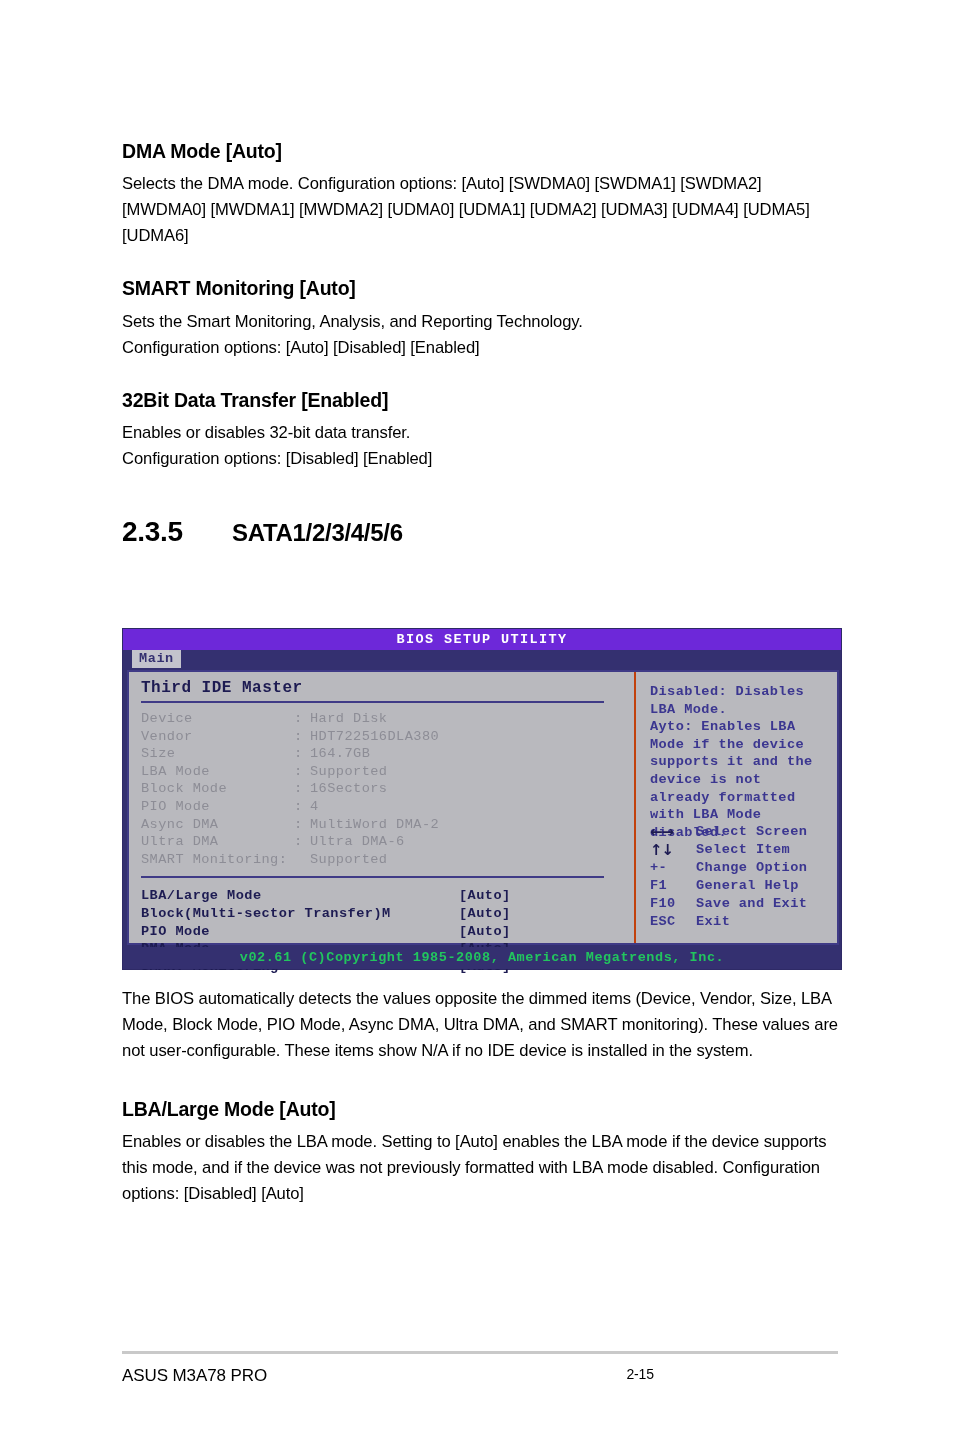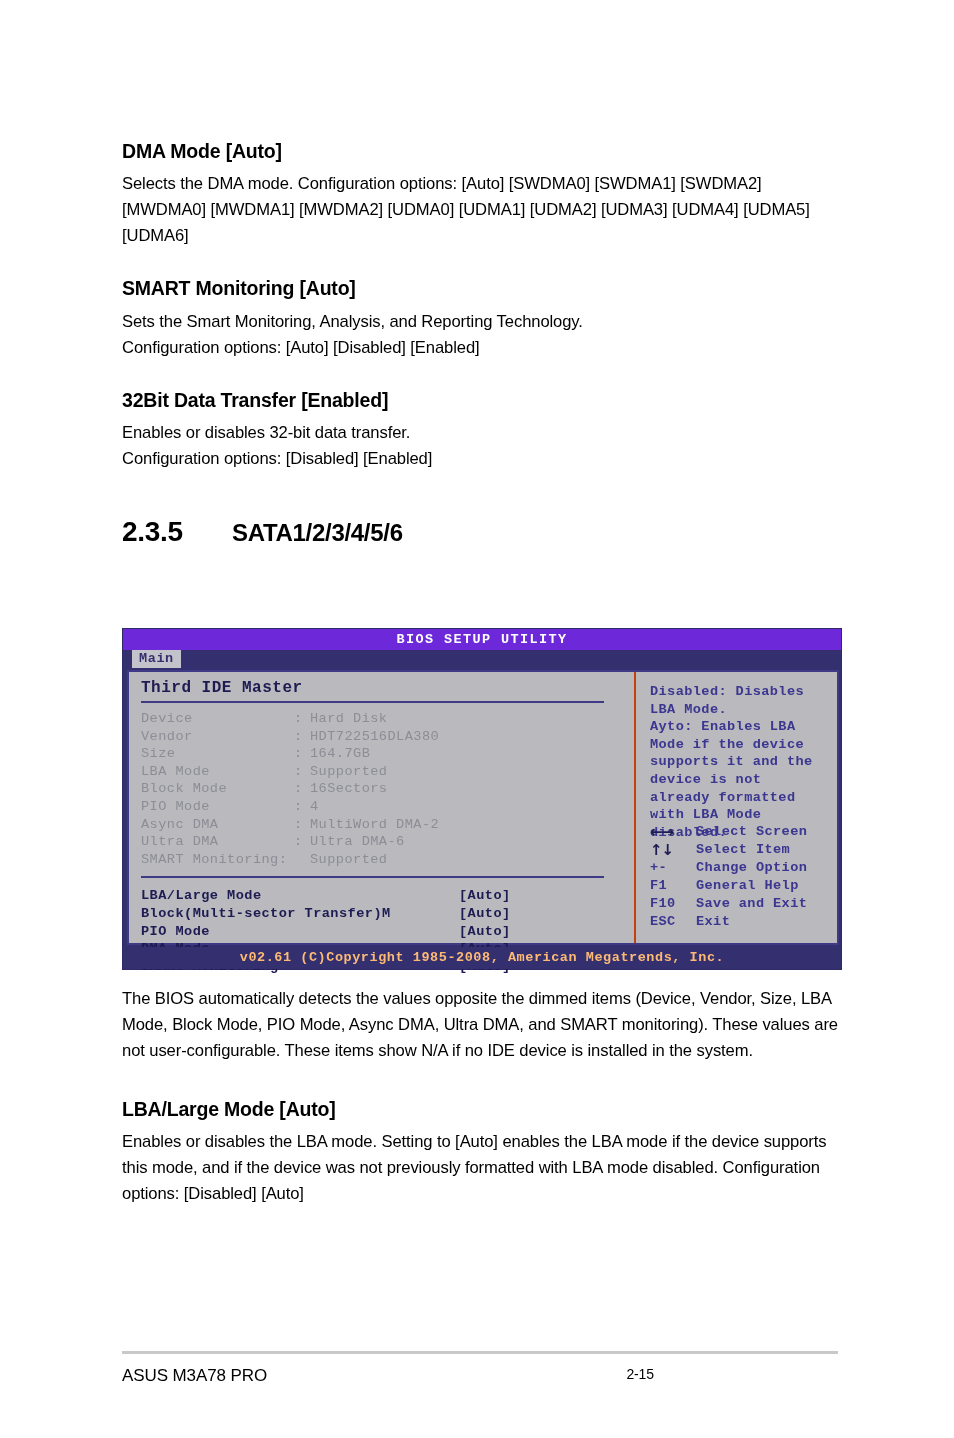--- a/index.html
+++ b/index.html
@@ -202,21 +202,21 @@
     font-size: 15px;
     letter-spacing: -1px;
     color: #1d1b52;
   }
   .bios-footer {
     position: absolute;
     left: 0; right: 0;
     bottom: 0;
     height: 22px;
     background: #343070;
-    color: #fdba74;
+    color: #22c55e;
     font-size: 13.5px;
     font-weight: bold;
     letter-spacing: 0.55px;
     text-align: center;
     line-height: 21px;
   }
 
   
   .footer-rule {
     position: absolute;

